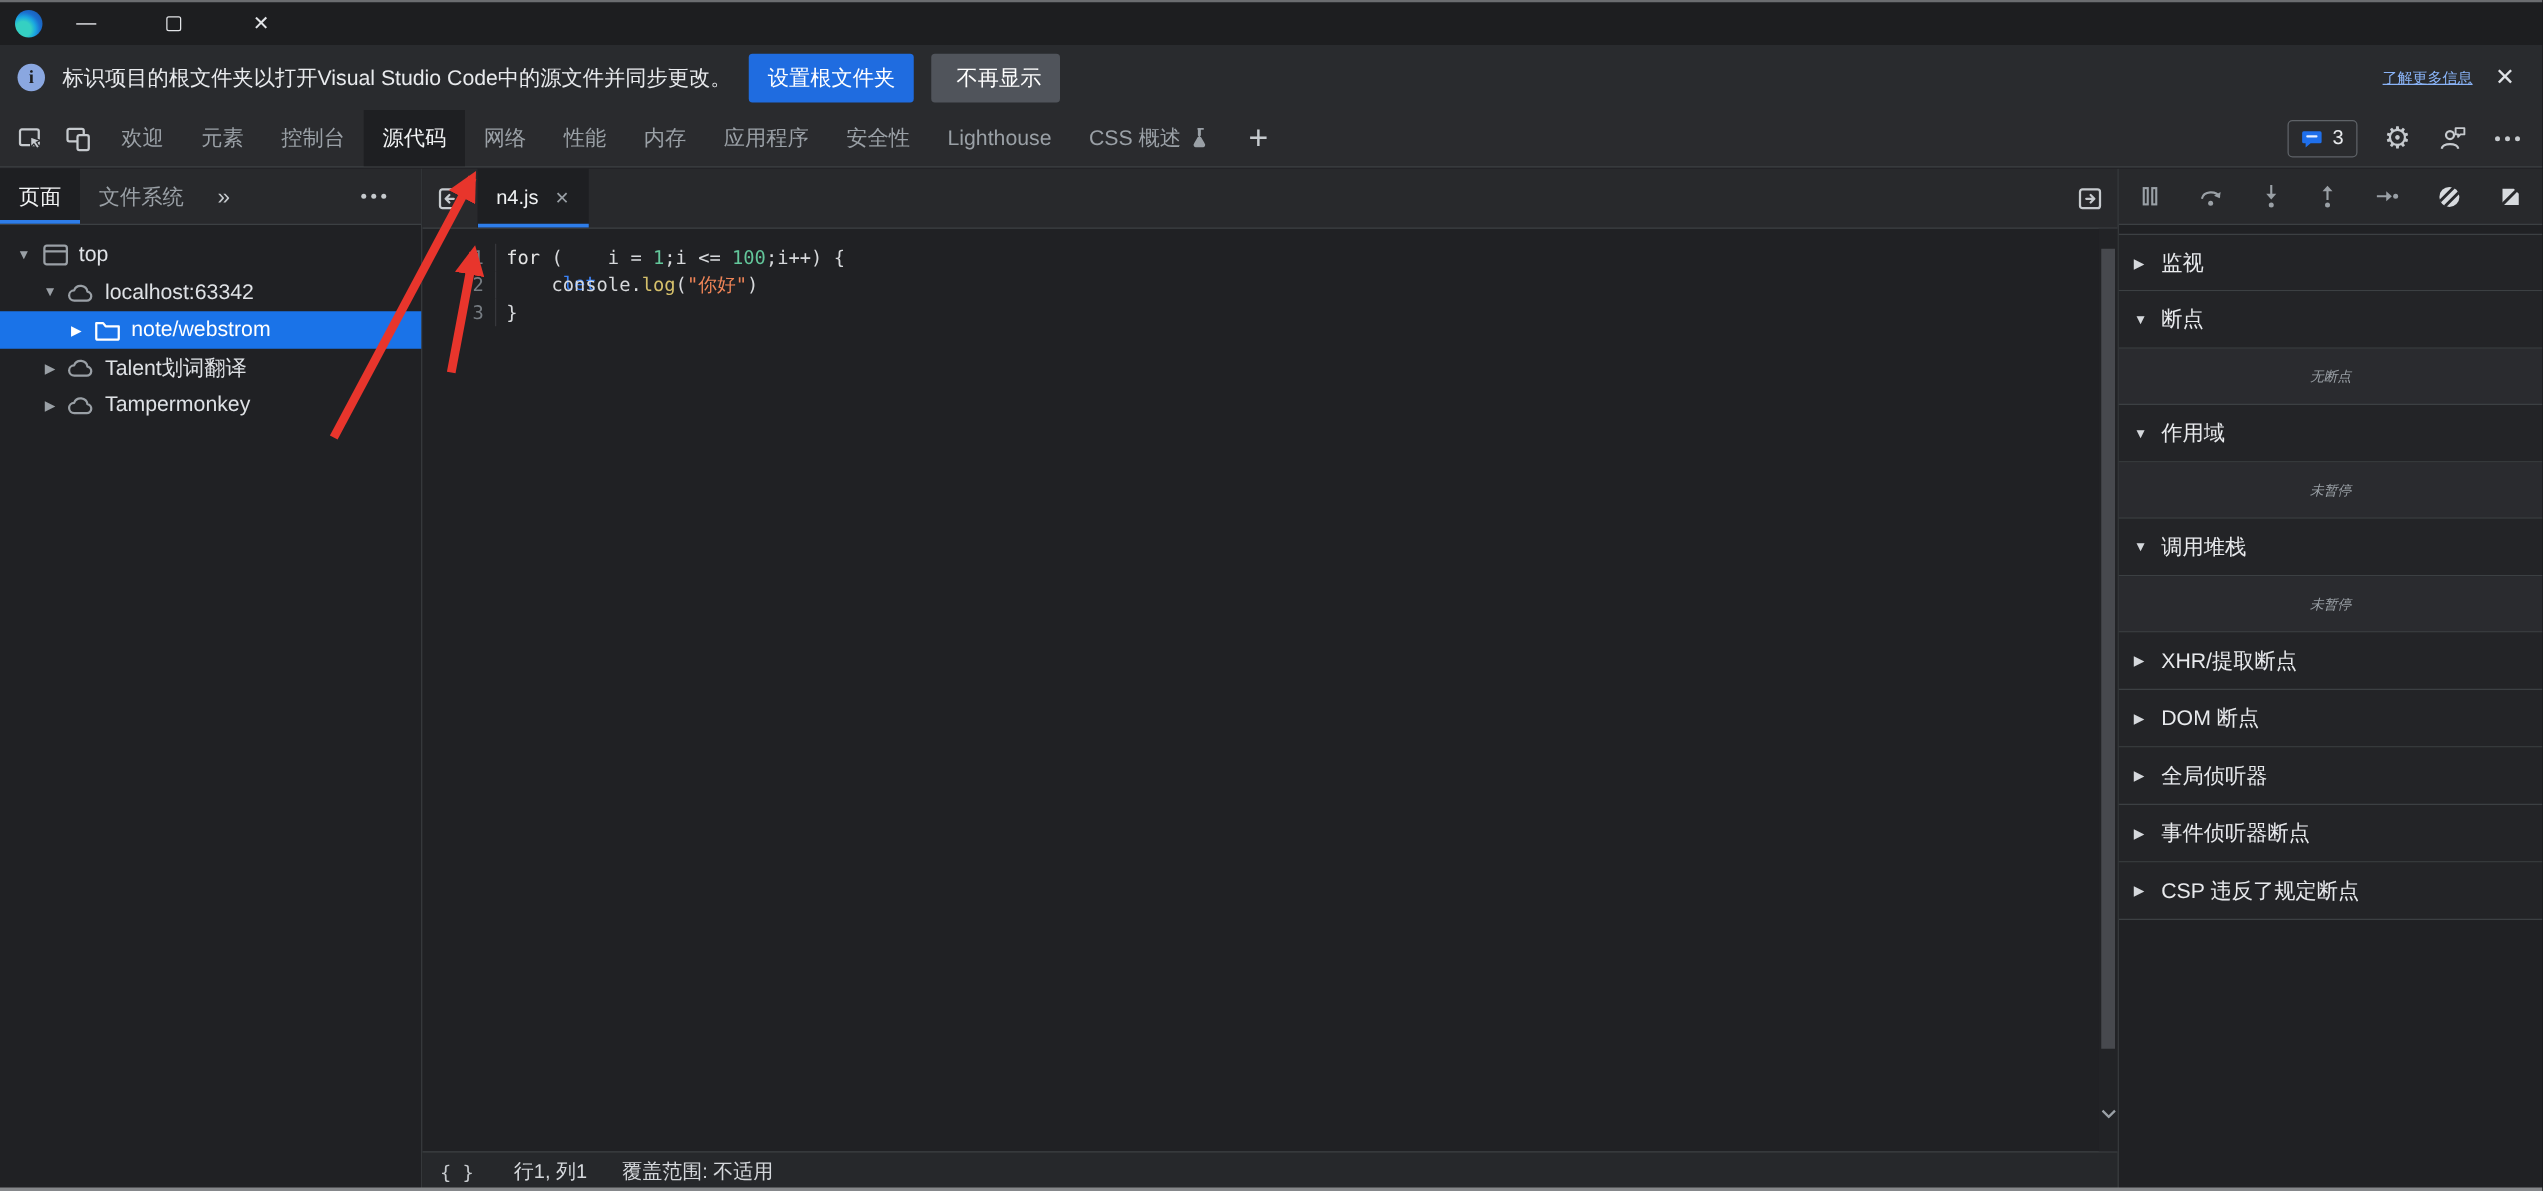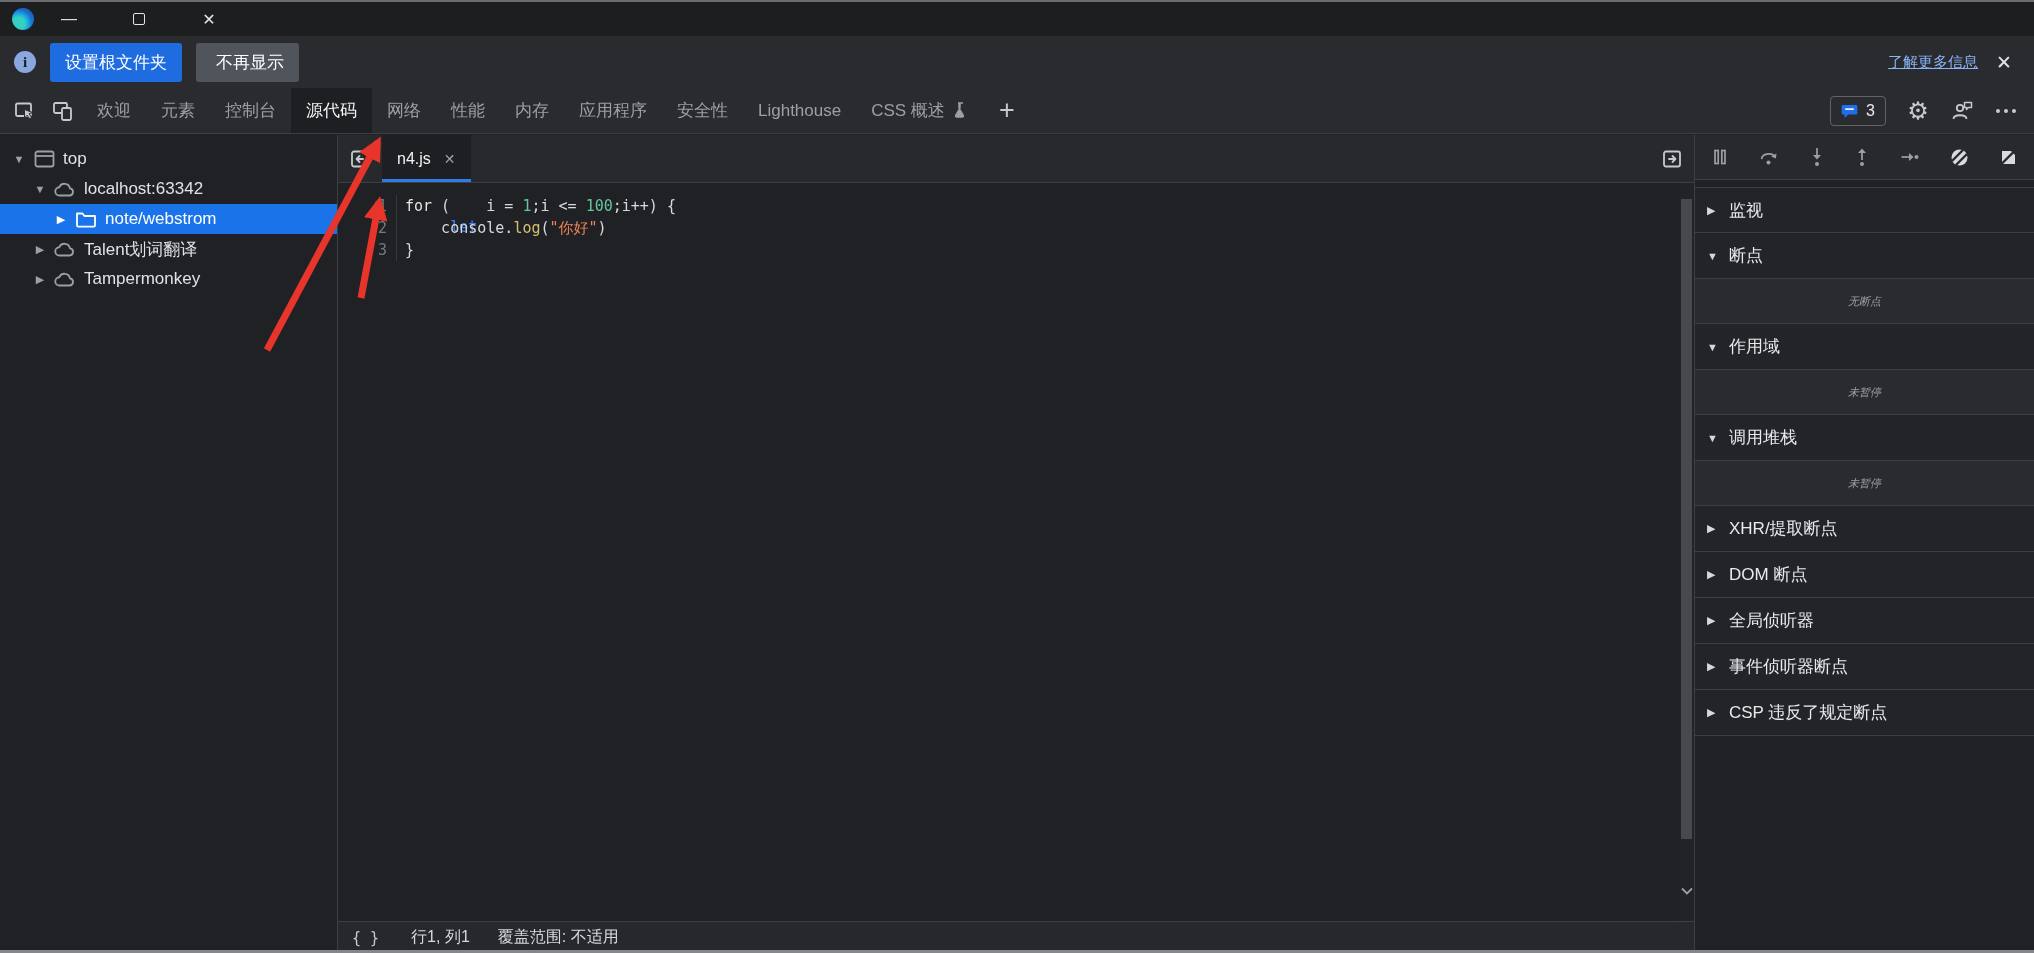--- a/index.html
+++ b/index.html
@@ -19,21 +19,21 @@
   .win-btn { width:70px; height:34px; display:flex; align-items:center; justify-content:center; color:#e3e5e8; font-size:16px; }
   .glyph-max { width:12px; height:12px; border:1.5px solid #e3e5e8; border-radius:2px; display:inline-block; }
 
   
   .infobar { height:52px; background:#292b2e; display:flex; align-items:center; padding:0 18px 0 14px; gap:14px; }
   .info-icon { width:22px; height:22px; border-radius:50%; background:#8aa7e0; color:#1d1e20; font-size:15px; font-weight:bold; display:flex; align-items:center; justify-content:center; font-family:"Liberation Serif",serif; flex:none; }
   .info-msg { font-size:17px; color:#e8eaed; }
   .btn { border:none; border-radius:3px; font-size:17px; padding:8px 15px; color:#fff; font-family:inherit; }
   .btn-primary { background:#1f6ce0; }
   .btn-secondary { background:#50545b;padding-left:20px; }
-  .learn-more { margin-left:auto; color:#8ab4f8; text-decoration:underline; font-size:15px; }
+  .learn-more { margin-left:auto; color:#8ab4f8; text-decoration:underline; font-size:12px; }
   .infobar-close { color:#dfe2e6; font-size:19px; padding:0 4px; }
 
   
   .tabbar { height:46px; background:#2a2b2e; border-bottom:1px solid #3c4043; display:flex; align-items:stretch; padding:0 6px; }
   .tb-icon { width:38px; display:flex; align-items:center; justify-content:center; color:#c6cace; flex:none; }
   .tab { padding:0 15px; display:flex; align-items:center; gap:8px; font-size:17px; color:#9aa0a6; white-space:nowrap; }
   .tab.sel { background:#1e1f22; color:#f1f3f4; }
   .flask { color:#9aa0a6; display:flex; }
   .plus-tab { display:flex; align-items:center; padding:0 16px; color:#c6cace; font-size:27px; font-weight:300; }
   .tabbar-spacer { flex:1; }
@@ -112,20 +112,21 @@
       <div class="win-btn">—</div>
       <div class="win-btn">
           <span class="glyph-max"></span>
         </div>
       <div class="win-btn">✕</div>
     </div>
   </div>
 
   <div class="infobar">
     <div class="info-icon">i</div>
+    <div class="info-msg">标识项目的根文件夹以打开Visual Studio Code中的源文件并同步更改。</div>
     <button class="btn btn-primary">设置根文件夹</button>
     <button class="btn btn-secondary">不再显示</button>
     <a class="learn-more">了解更多信息</a>
     <div class="infobar-close">✕</div>
   </div>
 
   <div class="tabbar">
     <div class="tb-icon">
       <svg width="22" height="22" viewBox="0 0 22 22">
           <rect x="2" y="3.5" width="15" height="12.5" rx="1.5" fill="none" stroke="currentColor" stroke-width="1.8"></rect>
@@ -180,20 +181,32 @@
           <i></i>
           <i></i>
           <i></i>
         </span>
       </div>
   </div>
 
   <div class="main">
 
     <div class="sidebar">
+      <div class="subtabs">
+        <div class="subtab sel">页面</div>
+        <div class="subtab">文件系统</div>
+        <div class="chev-overflow">»</div>
+        <div class="chev-overflow sub-more">
+            <span class="dots3">
+              <i></i>
+              <i></i>
+              <i></i>
+            </span>
+          </div>
+      </div>
       <div class="tree">
         <div class="tree-row lvl0">
           <span class="twisty">▼</span>
           <span class="ticon">
             <svg width="21" height="18" viewBox="0 0 21 18">
                 <rect x="1.5" y="1.5" width="18" height="15" rx="2" fill="none" stroke="currentColor" stroke-width="1.8"></rect>
                 <line x1="1.5" y1="6" x2="19.5" y2="6" stroke="currentColor" stroke-width="1.8"></line>
               </svg>
           </span>
           <span>top</span>

